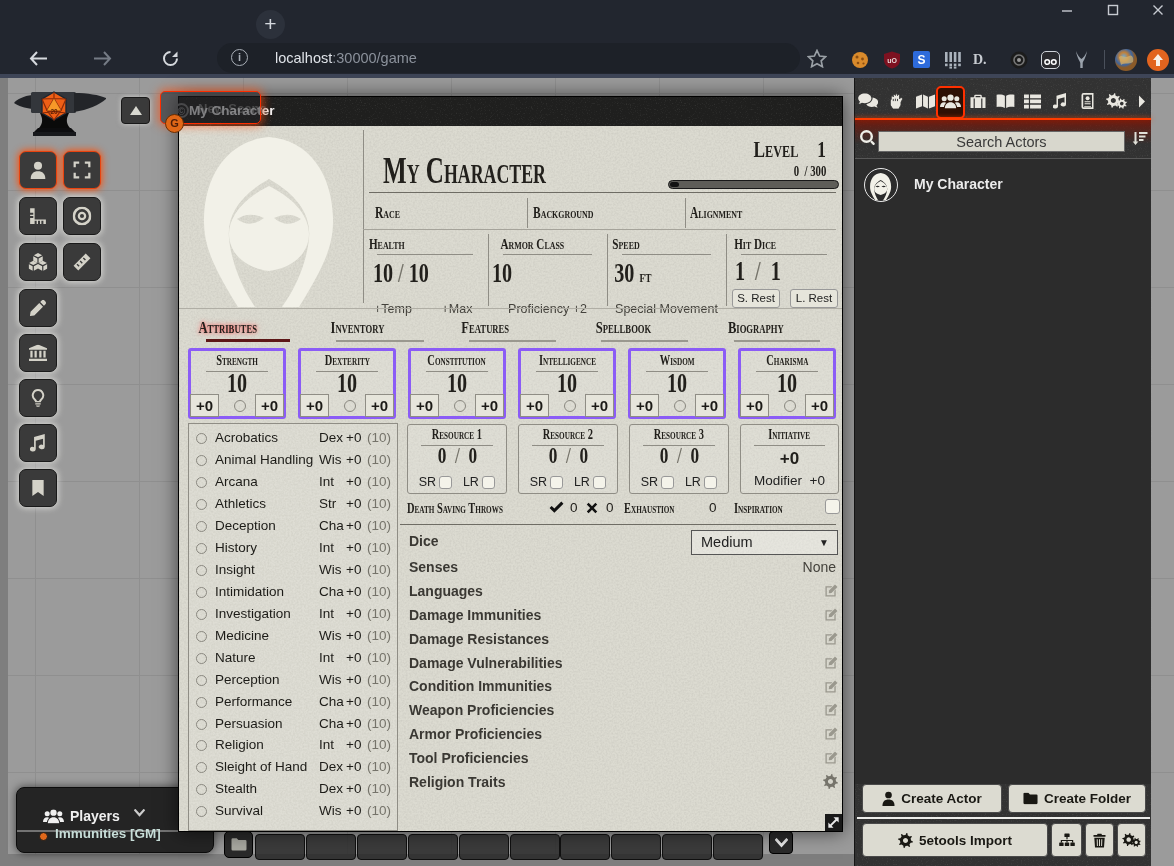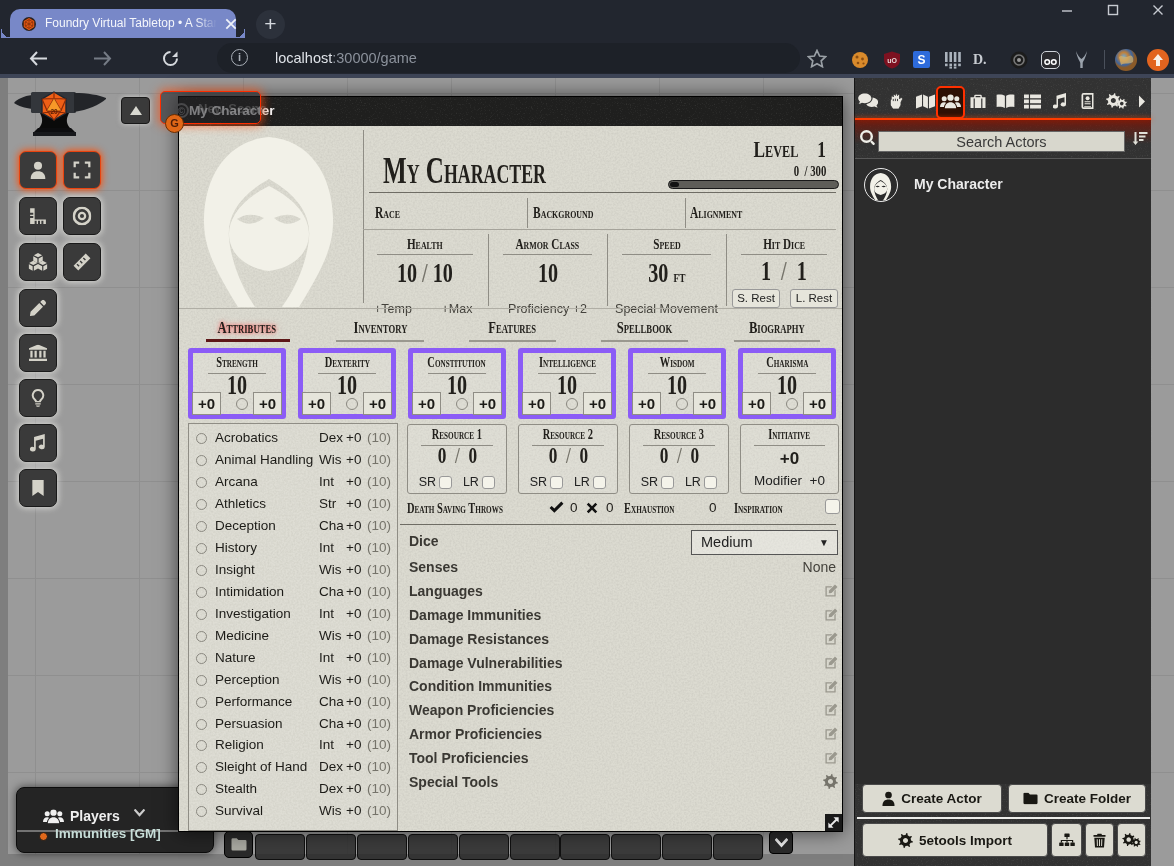--- a/index.html
+++ b/index.html
@@ -69,25 +69,25 @@
 #stitle .btns .bi { position:absolute; white-space:nowrap; }
 #stitle .btns svg { display:inline-block; vertical-align:-2px; margin-right:3px; }
 #sbody { position:absolute; left:0; top:29px; width:663px; height:705px; color:#22201c; }
 .mc { font-family:"Liberation Serif",serif; font-variant:small-caps; font-weight:bold; color:#22201c; }
 .num { font-family:"Liberation Serif",serif; font-weight:bold; color:#22201c; }
 .cx { display:inline-block; transform:scaleX(.72); transform-origin:center; white-space:nowrap;}
 .cxl { display:inline-block; transform:scaleX(.72); transform-origin:left center; white-space:nowrap;}
 .cxr { display:inline-block; transform:scaleX(.72); transform-origin:right center; white-space:nowrap;}
 .hr { position:absolute; background:#8f8d85; height:1px; }
 .vdiv { position:absolute; width:1px; background:#8f8d85; }
-.ctr { text-align:center; }
+.ctr { }
 .statsub { position:absolute; font-size:12.5px; color:#44423c;margin-top:8px; }
 .restbtn { position:absolute; top:163px; width:48px; height:19px; background:#e6e5db; border:1px solid #999; border-radius:3px; font-size:11.5px; color:#222; text-align:center; line-height:17px; }
 .tabu { position:absolute; top:214px; height:2px; background:#9a988f; }
-.abox { position:absolute; top:222px; width:98px; height:71px; border:5px solid #8b5cf6; border-radius:3px; background:rgba(255,255,255,.10); }
+.abox { position:absolute; top:222px; width:98px; height:71px; border:3px solid #8b5cf6; border-radius:3px; background:rgba(255,255,255,.10); }
 .abox .lbl { position:absolute; left:0; top:1px; width:100%; text-align:center; font-size:14.5px; }
 .abox .ul { position:absolute; left:15px; right:15px; top:20px; height:1px; background:#8f8d85; }
 .abox .val { position:absolute; left:0; top:16px; width:100%; text-align:center; font-size:28px; }
 .abox .mod { position:absolute; bottom:-1px; width:29px; height:23px; background:#e6e5db; border:1px solid #8f8d85; font-size:15px; font-weight:bold; text-align:center; line-height:21px; color:#1c1b17;}
 .abox .prof { position:absolute; left:43px; bottom:4px; width:12px; height:12px; border:1.5px solid #8a8880; border-radius:50%; }
 #skills { position:absolute; left:9px; top:297px; width:210px; height:408px; border:1px solid #8f8d85; background:rgba(255,255,255,.07); }
 .skrow { position:absolute; left:0; width:100%; height:22px; font-size:13.5px; color:#1c1b17; }
 .skrow .rad { position:absolute; left:7px; top:3px; width:11px; height:11px; border:1.5px solid #8a8880; border-radius:50%; }
 .skrow .snm { position:absolute; left:26px; top:0px; }
 .skrow .ab { position:absolute; left:130px; top:0px; }
@@ -253,34 +253,20 @@
       </filter>
 </defs>
   </svg>
 
 <div id="canvas">
     <div id="grid"></div>
   </div>
 <div id="cedgeL"></div>
 <div id="cedgeB"></div>
 <div id="chrome">
-  <div id="tab">
-    <svg class="abs" style="left:12px;top:8px" width="14" height="14" viewBox="0 0 16 16">
-        <circle cx="8" cy="8" r="8" fill="#2b2320"></circle>
-        <path d="M8 1 L14 4.5 L14 11.5 L8 15 L2 11.5 L2 4.5 Z" fill="#e25612"></path>
-        <path d="M8 3 L12.3 5.6 L12.3 10.4 L8 13 L3.7 10.4 L3.7 5.6 Z" fill="none" stroke="#7a2c08" stroke-width="0.8"></path>
-        <path d="M8 3 L8 13 M3.7 5.6 L12.3 10.4 M12.3 5.6 L3.7 10.4" stroke="#7a2c08" stroke-width="0.8"></path>
-      </svg>
-    <span class="title">Foundry Virtual Tabletop • A Stan</span>
-    <span class="x">
-        <svg width="14" height="14" viewBox="0 0 12 12">
-          <path d="M2 2 L10 10 M10 2 L2 10" stroke="#eef1f8" stroke-width="1.5"></path>
-        </svg>
-      </span>
-  </div>
   <div id="newtab">+</div>
   <svg class="abs" style="left:29px;top:51px" width="19" height="15" viewBox="0 0 19 15">
       <path d="M8 1 L2 7.5 L8 14 M2 7.5 L18 7.5" stroke="#d6d9de" stroke-width="2" fill="none"></path>
     </svg>
   <svg class="abs" style="left:93px;top:51px" width="19" height="15" viewBox="0 0 19 15">
       <path d="M11 1 L17 7.5 L11 14 M17 7.5 L1 7.5" stroke="#757b85" stroke-width="2" fill="none"></path>
     </svg>
   <svg class="abs" style="left:162px;top:50px" width="17" height="17" viewBox="0 0 17 17">
       <path d="M8.5 2 A6.5 6.5 0 1 0 15 8.5" stroke="#d6d9de" stroke-width="2" fill="none"></path>
       <path d="M15.5 1.5 L15.5 7 L10 7 Z" fill="#d6d9de"></path>
@@ -920,21 +906,21 @@
         <svg width="13" height="13">
           <use href="#i-pedit" fill="currentColor"></use>
         </svg>
       </span>
 <div class="trlbl" style="left:230px;top:624px">Tool Proficiencies</div>
 <span class="eicon" style="top:625px">
         <svg width="13" height="13">
           <use href="#i-pedit" fill="currentColor"></use>
         </svg>
       </span>
-<div class="trlbl" style="left:230px;top:648px">Special Tools</div>
+<div class="trlbl" style="left:230px;top:648px">Religion Traits</div>
 <span class="eicon" style="left:644px;top:648px;color:#76746b">
         <svg width="15" height="15">
           <use href="#i-gear" fill="currentColor"></use>
         </svg>
       </span>
 </div>
 <div id="resize">
       <svg style="position:absolute;left:1px;top:1px" width="15" height="15" viewBox="0 0 16 16">
         <use href="#i-resize" fill="#e8e8e8"></use>
       </svg>

